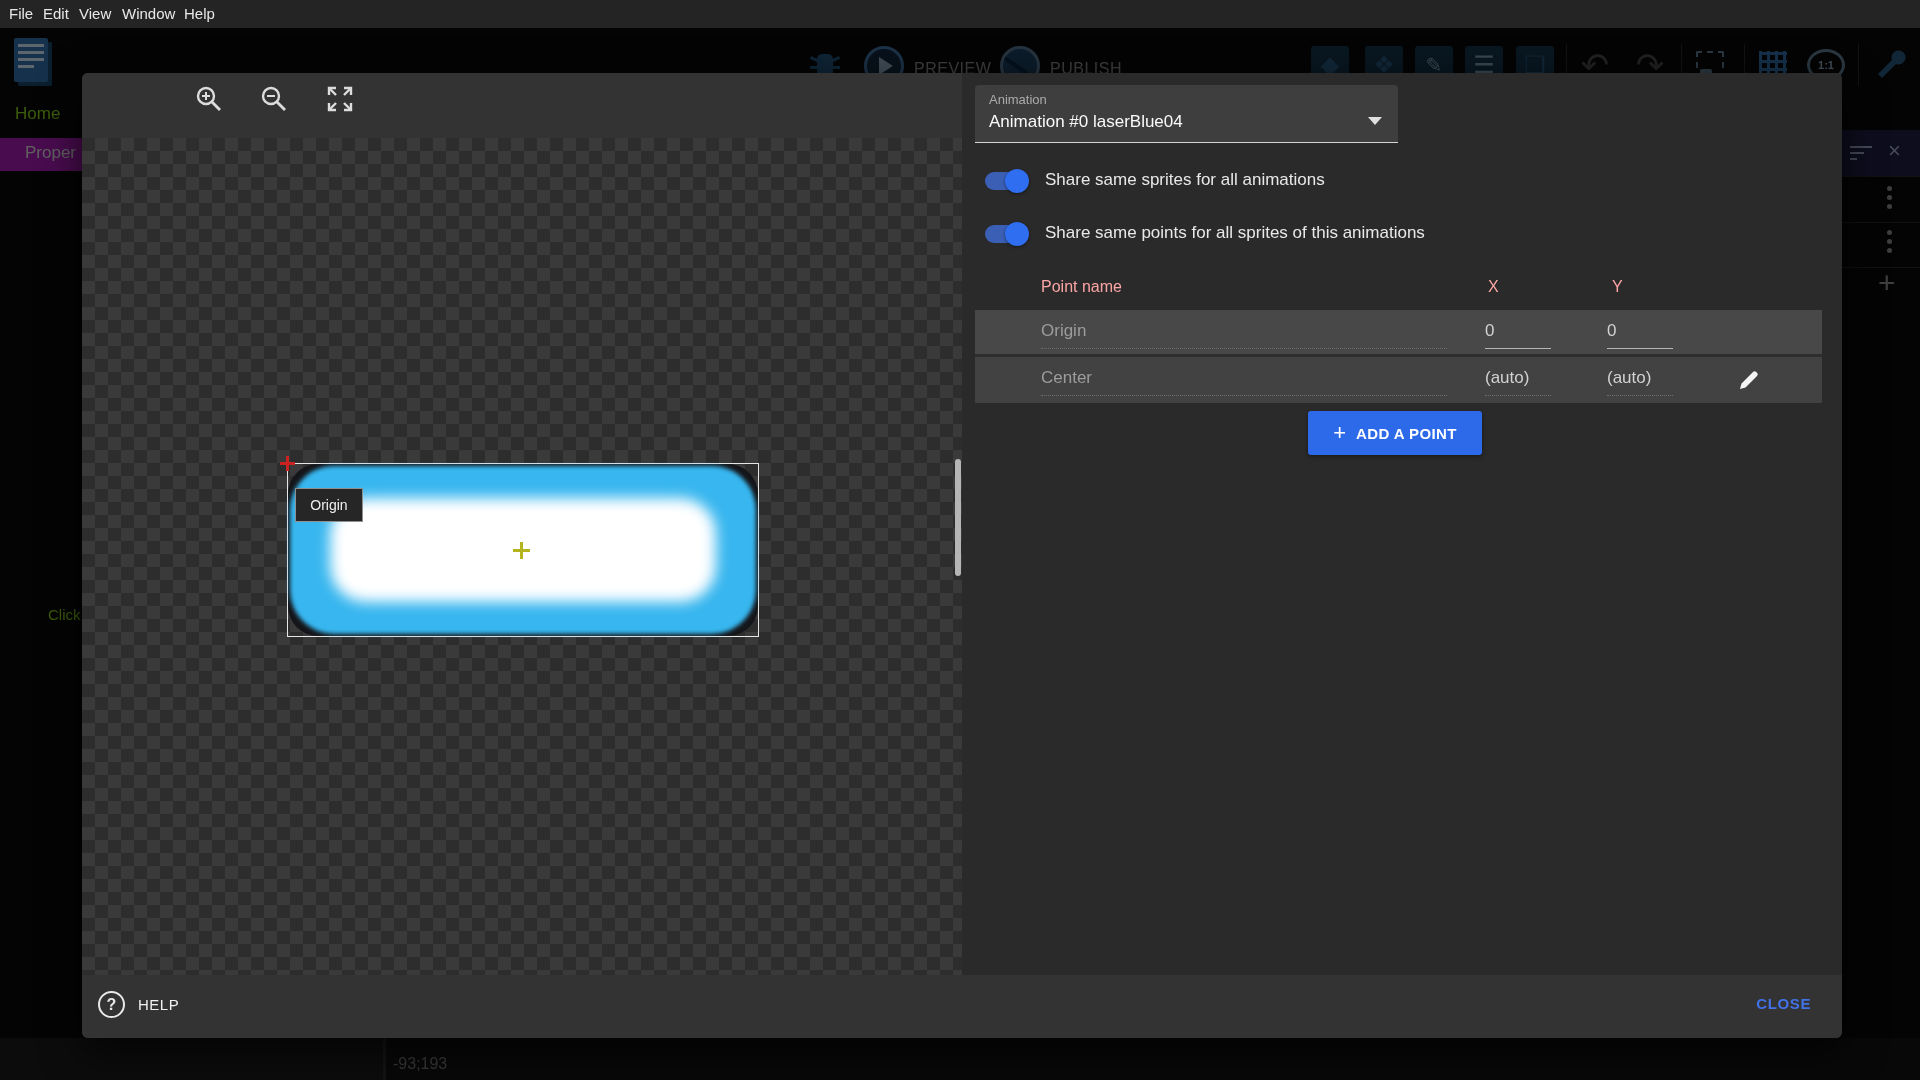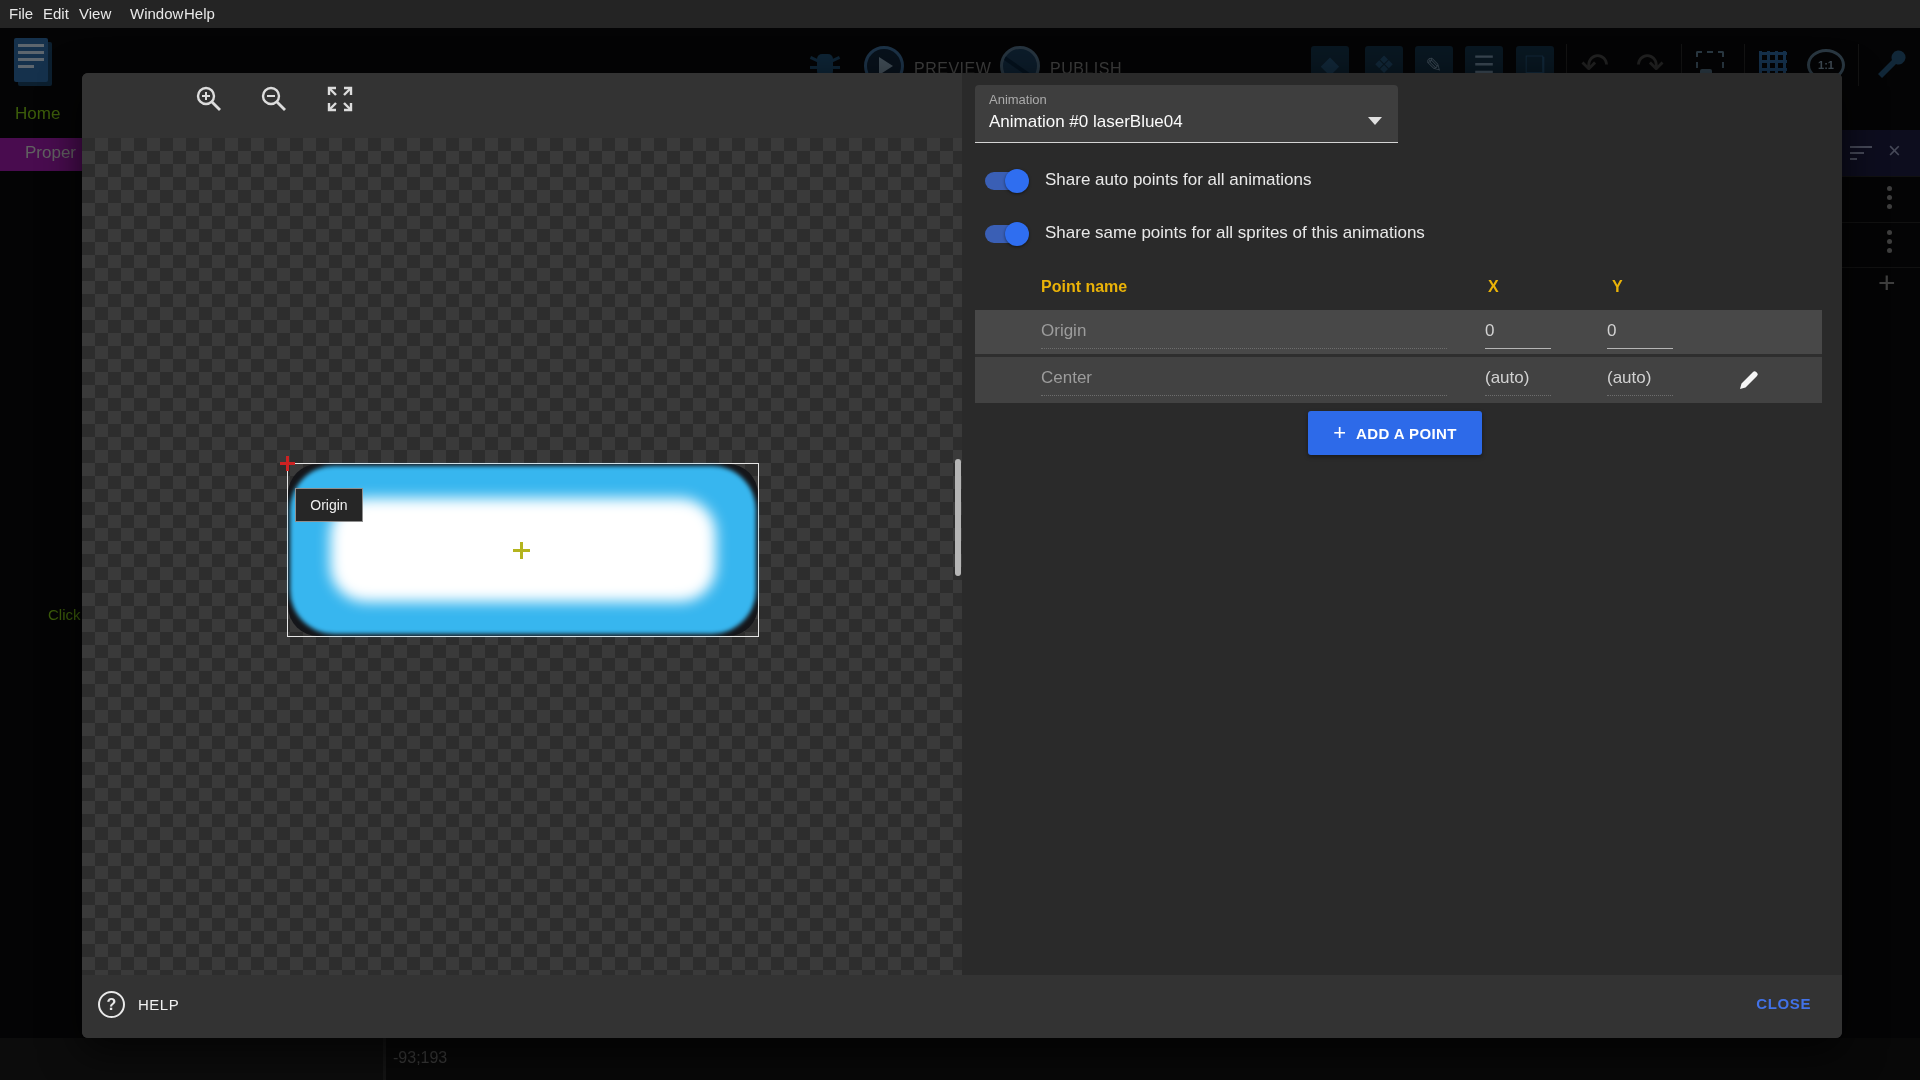--- a/index.html
+++ b/index.html
@@ -36,21 +36,21 @@
   #right-strip-header { left:1842px; top:130px; width:78px; height:46px; background:#1d1d44; }
   .r-divider { position:absolute; left:1842px; width:78px; height:1px; background:#262626; }
   .kebab { position:absolute; width:5px; height:5px; border-radius:50%; background:#8a8a8a;
     box-shadow:0 9px 0 #8a8a8a, 0 18px 0 #8a8a8a; }
   .filter-lines { position:absolute; width:22px; height:16px; }
   .filter-lines i { position:absolute; height:2px; background:#9aa0c0; left:0; }
 
   #statusbar { left:0; top:1038px; width:1920px; height:42px; background:#121212; z-index:1; }
   .status-left { position:absolute; left:0; top:0; width:383px; height:42px; background:#1c1c1c; }
   .status-div { position:absolute; left:383px; top:0; width:3px; height:42px; background:#2e2e2e; }
-  #coords { position:absolute; left:393px; top:11px; font-size:16px; color:#7d7d7d; }
+  #coords { position:absolute; left:393px; top:17px; font-size:16px; color:#7d7d7d; }
   #searchbox { position:absolute; left:1532px; top:4px; width:376px; height:34px; background:#232323; border-radius:2px; }
   #searchbox input { position:absolute; left:14px; top:0; width:300px; height:34px; background:transparent; border:none; outline:none; color:#bdbdbd; font-size:16px; font-family:"Liberation Sans",sans-serif; }
   #searchbox input::placeholder { color:#8a8a8a; }
   .search-glyph { position:absolute; right:10px; top:6px; }
 
   
   #overlay { left:0; top:28px; width:1920px; height:1052px; background:rgba(0,0,0,0.55); z-index:5; pointer-events:none; }
 
   
   #dialog { left:82px; top:73px; width:1760px; height:965px; background:#333333; border-radius:6px; overflow:hidden; z-index:10; box-shadow:0 12px 40px rgba(0,0,0,0.7); }
@@ -71,21 +71,21 @@
   #canvas-scrollbar { position:absolute; left:873px; top:321px; width:6px; height:117px; background:#b5b5b5; border-radius:3px; }
 
   #dpanel { left:880px; top:0; width:880px; height:902px; background:#2a2a2a; }
   .select-box { position:absolute; top:12px; height:58px; background:#3e3e3e; border-radius:4px 4px 0 0; border-bottom:1px solid #d4d4d4; cursor:pointer; }
   .select-label { position:absolute; left:14px; top:7px; font-size:13px; color:#ababab; }
   .select-value { position:absolute; left:14px; top:27px; font-size:17px; color:#fafafa; }
   .select-arrow { position:absolute; right:16px; top:32px; width:0; height:0; border-left:7px solid transparent; border-right:7px solid transparent; border-top:8px solid #e0e0e0; }
   .toggle-track { position:absolute; left:23px; width:40px; height:18px; border-radius:9px; background:#3a5fb5; cursor:pointer; }
   .toggle-thumb { position:absolute; right:-4px; top:-3px; width:24px; height:24px; border-radius:50%; background:#2f6ef0; box-shadow:0 1px 3px rgba(0,0,0,0.5); }
   .toggle-label { position:absolute; left:83px; font-size:17px; color:#e8e8e8; }
-  .th { position:absolute; font-size:16px; font-weight:bold; color:#eab308; }
+  .th { position:absolute; font-size:16px; font-weight:normal; color:#fca5a5; }
   .trow { position:absolute; left:13px; width:847px; height:46px; }
   .row-name { position:absolute; left:66px; top:11px; font-size:17px; color:#9c9c9c; }
   .name-underline { position:absolute; left:66px; bottom:7px; width:406px; border-bottom:1px dotted #6d6d6d; }
   .cell-val { position:absolute; top:11px; font-size:17px; color:#d2d2d2; }
   .val-underline { position:absolute; bottom:7px; width:66px; border-bottom:1px solid #b5b5b5; }
   .val-underline.dotted { border-bottom:1px dotted #6d6d6d; }
   .pencil-btn { position:absolute; left:760px; top:9px; width:28px; height:28px; cursor:pointer; display:flex; align-items:center; justify-content:center; }
   #add-point-btn { position:absolute; left:346px; top:338px; width:174px; height:44px; background:#2d6ae9; border:none; border-radius:3px; color:#ffffff; display:flex; align-items:center; justify-content:center; gap:10px; cursor:pointer; box-shadow:0 2px 4px rgba(0,0,0,0.4); }
   #add-point-btn .plus { font-size:22px; font-weight:normal; line-height:1; }
   #add-point-btn .lbl { font-size:15px; font-weight:bold; letter-spacing:0.4px; }
@@ -96,21 +96,21 @@
   #help-btn .lbl { font-size:15px; color:#f0f0f0; letter-spacing:0.5px; }
   #close-btn { position:absolute; right:31px; top:20px; font-size:15px; font-weight:bold; color:#4272e8; letter-spacing:0.6px; cursor:pointer; background:none; border:none; font-family:"Liberation Sans",sans-serif; }
 </style>
 </head>
 <body>
 
 <div id="menubar" class="abs">
   <span class="menu-item" style="left:9px">File</span>
   <span class="menu-item" style="left:43px">Edit</span>
   <span class="menu-item" style="left:79px">View</span>
-  <span class="menu-item" style="left:130px">Window</span>
+  <span class="menu-item" style="left:122px">Window</span>
   <span class="menu-item" style="left:184px">Help</span>
 </div>
 
 <div id="toolbar" class="abs">
   <div class="abs journal-icon">
     <i style="top:6px"></i>
       <i style="top:13px"></i>
       <i style="top:20px"></i>
       <i style="top:27px;right:14px"></i>
   </div>
@@ -262,21 +262,21 @@
 
     <div class="select-box" style="left:13px;width:423px">
       <span class="select-label">Animation</span>
       <span class="select-value">Animation #0 laserBlue04</span>
       <span class="select-arrow"></span>
     </div>
 
     <div class="toggle-track" style="top:99px">
       <div class="toggle-thumb"></div>
     </div>
-    <span class="toggle-label" style="top:97px">Share auto points for all animations</span>
+    <span class="toggle-label" style="top:97px">Share same sprites for all animations</span>
 
     <div class="toggle-track" style="top:152px">
       <div class="toggle-thumb"></div>
     </div>
     <span class="toggle-label" style="top:150px">Share same points for all sprites of this animations</span>
 
     <span class="th" style="left:79px;top:205px">Point name</span>
     <span class="th" style="left:526px;top:205px">X</span>
     <span class="th" style="left:650px;top:205px">Y</span>
 

